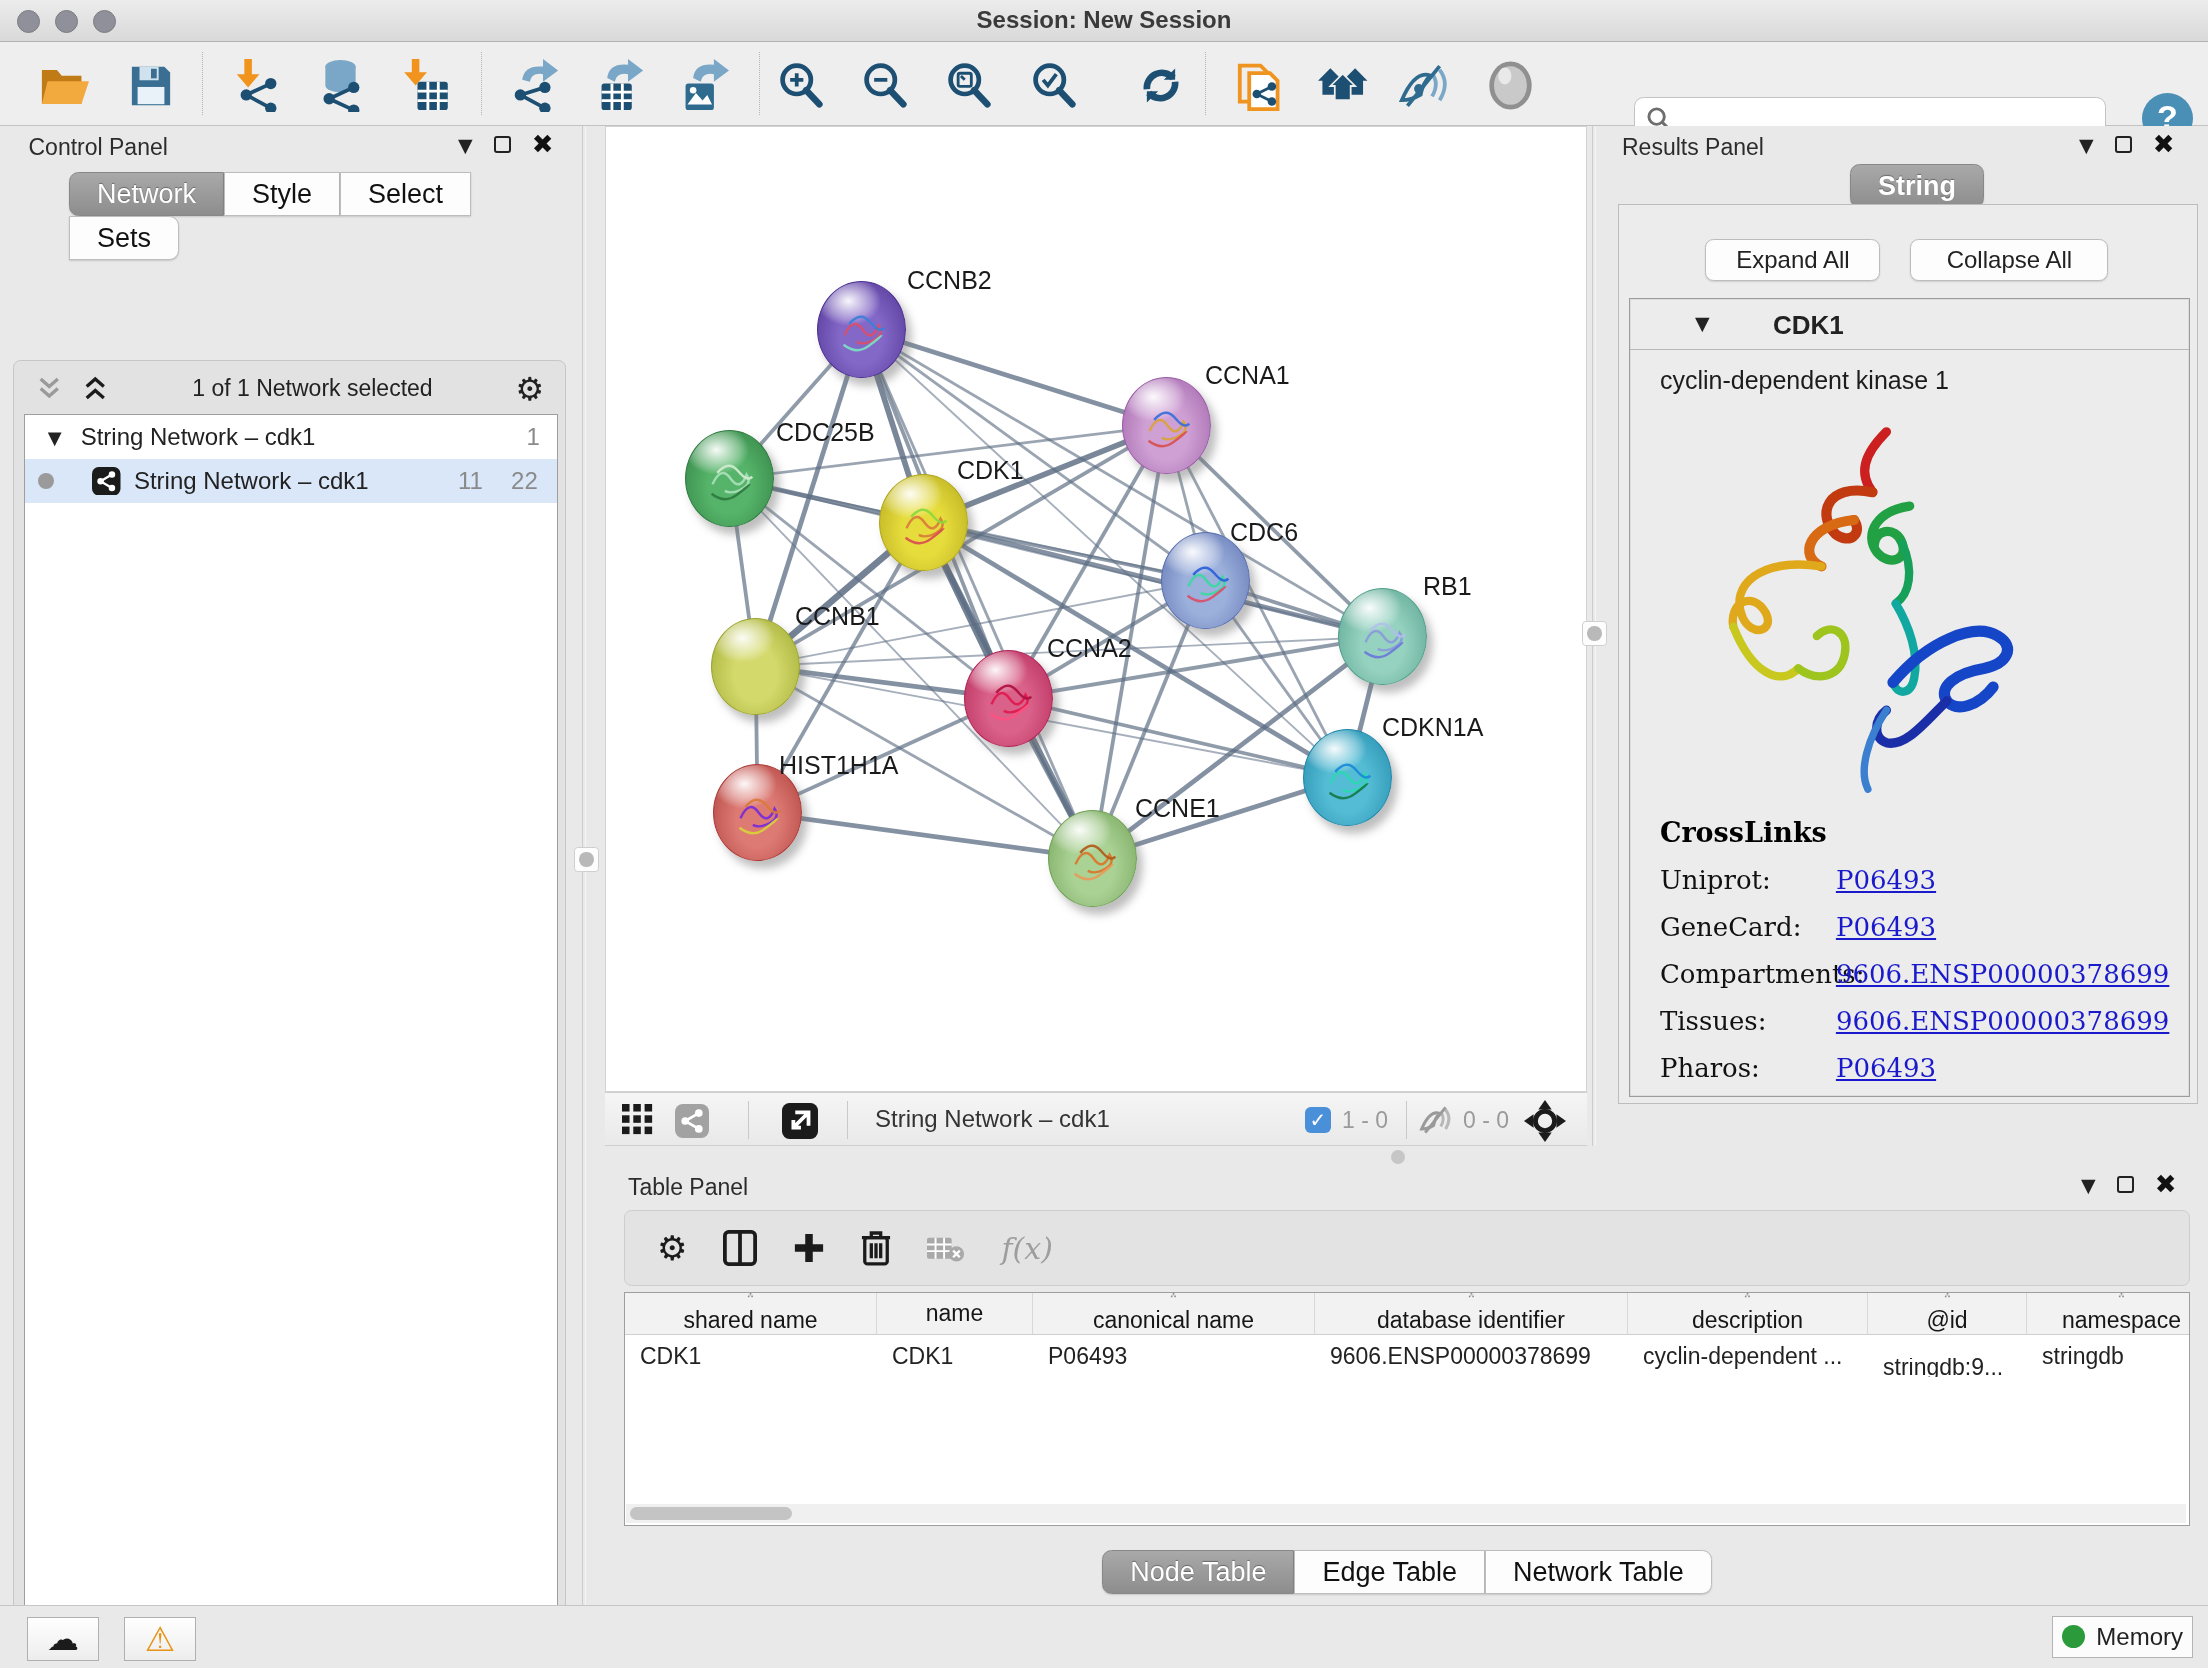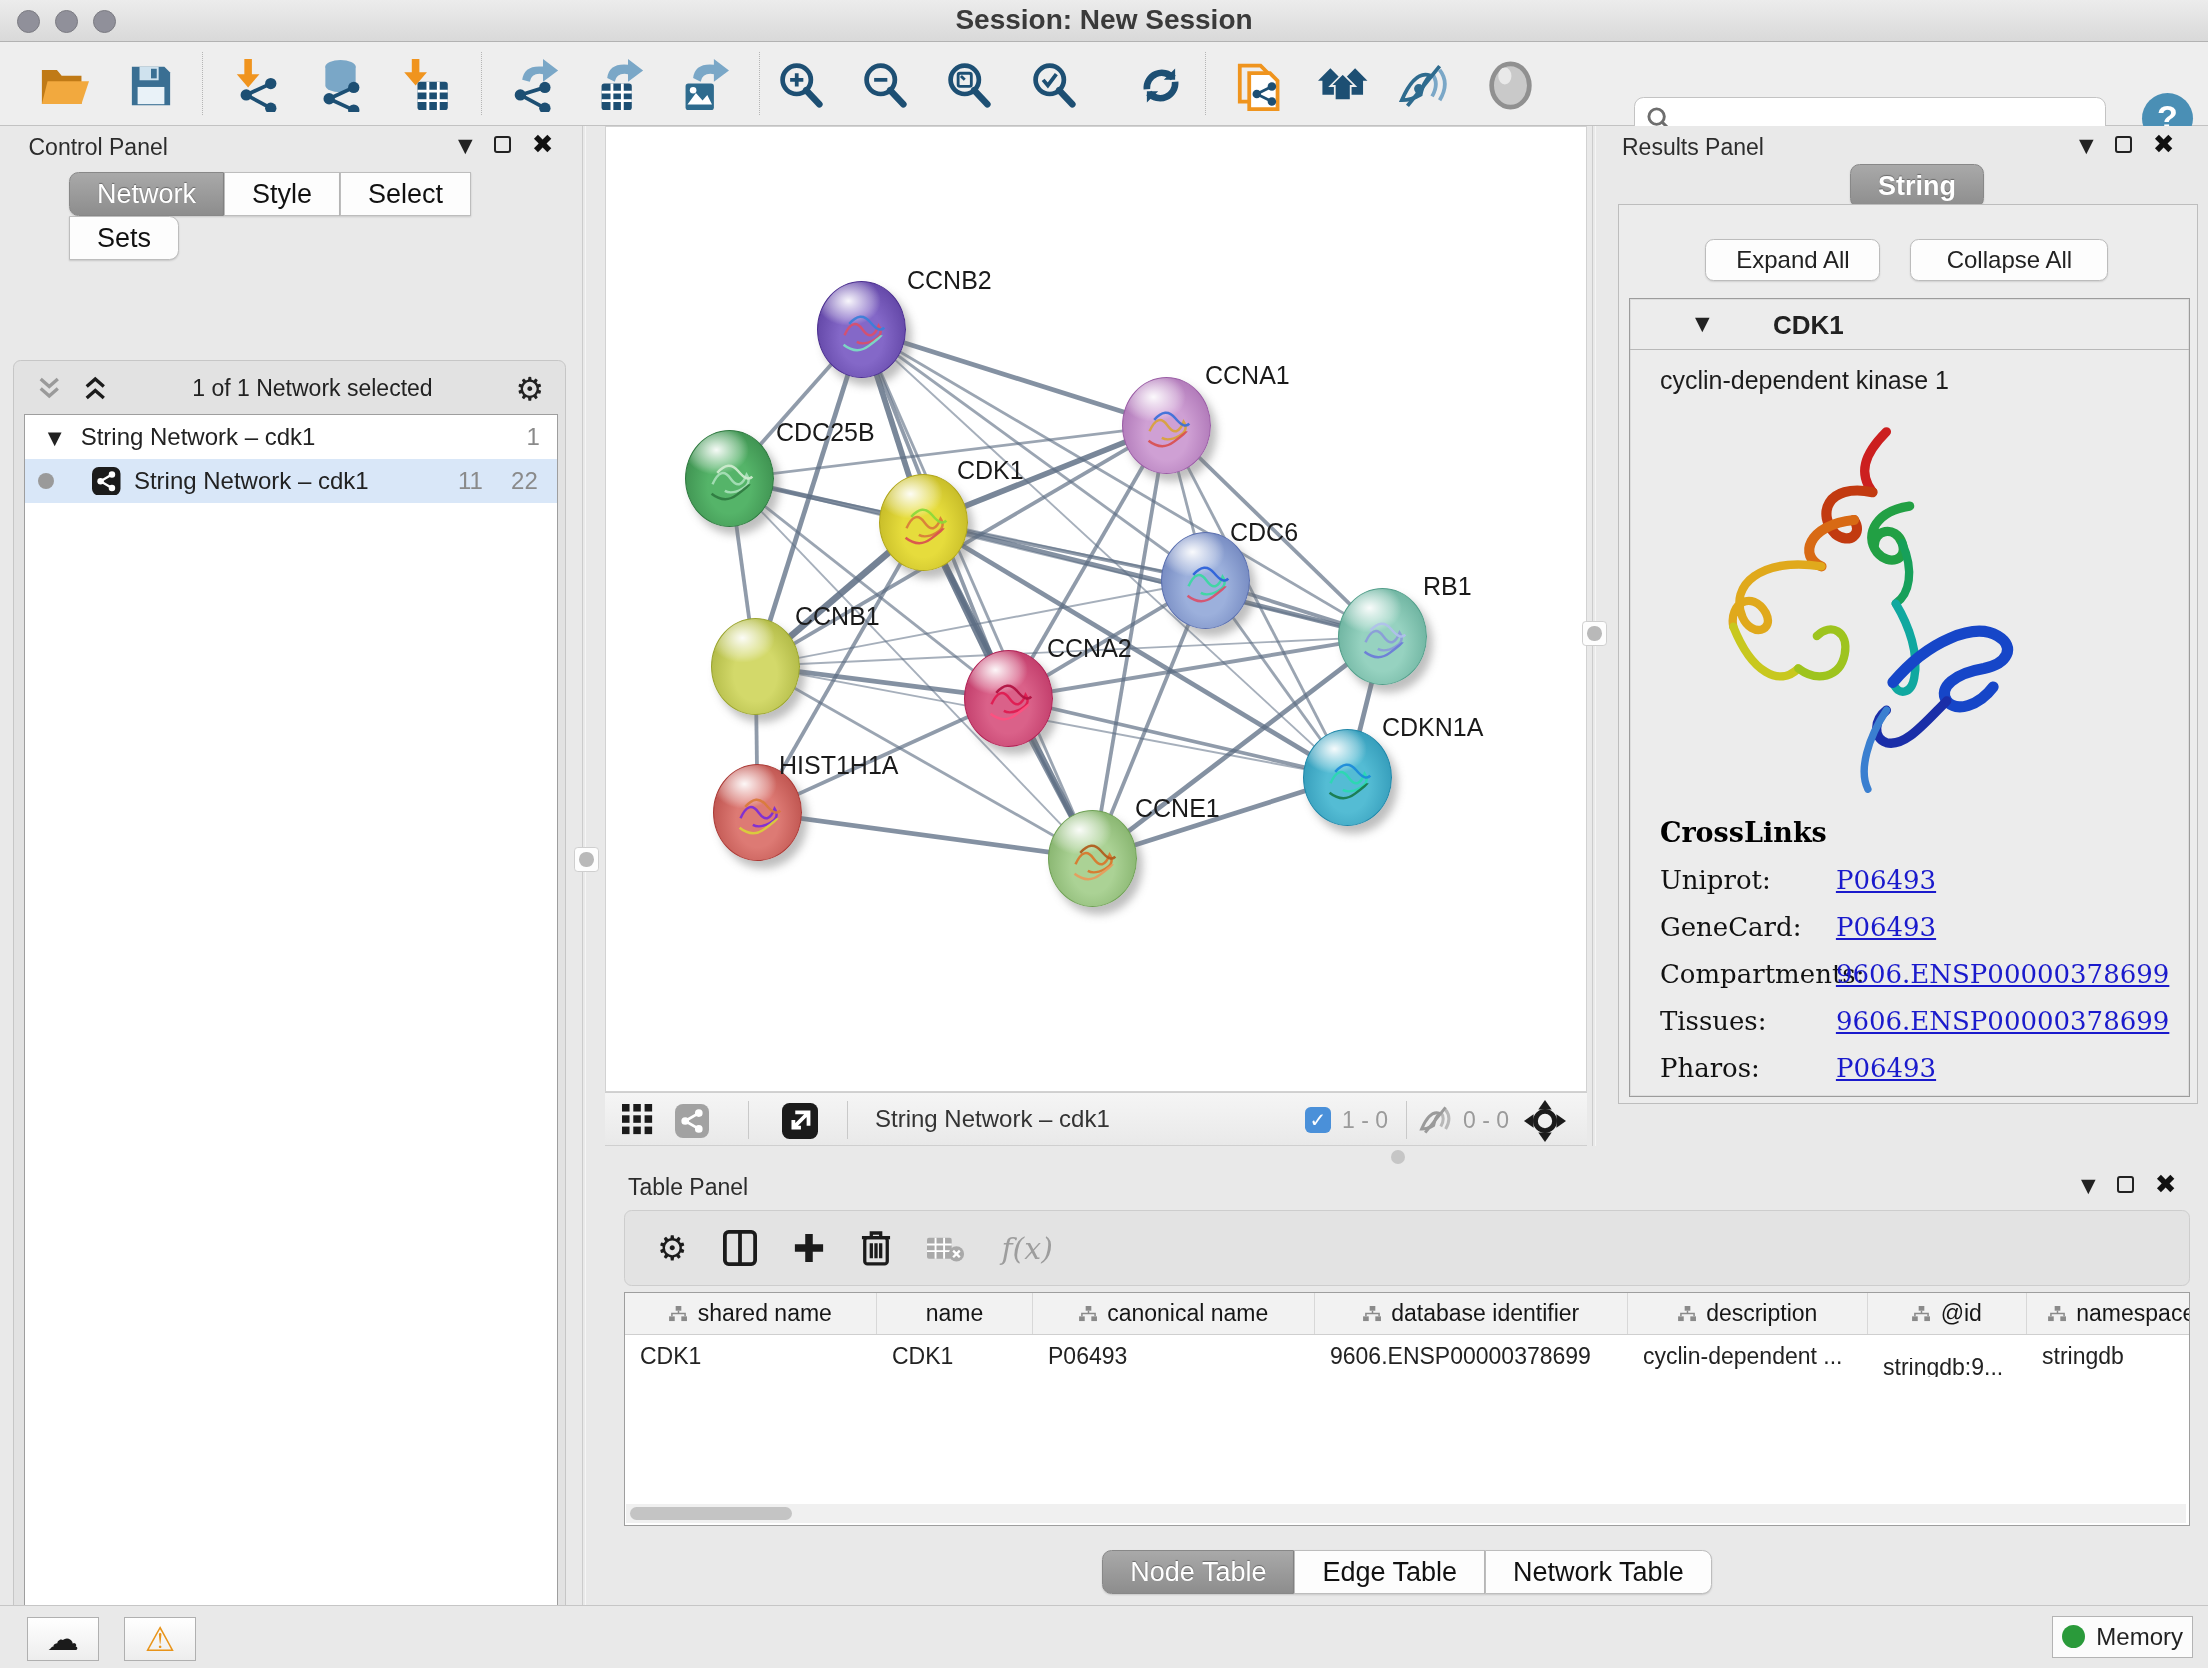--- a/index.html
+++ b/index.html
@@ -5,21 +5,21 @@
   * { margin:0; padding:0; box-sizing:border-box; }
   html,body { width:2208px; height:1668px; }
   body { font-family:"Liberation Sans", sans-serif; background:#e9e9e9; position:relative; overflow:hidden; color:#222; }
   .abs { position:absolute; }
 
   
   #titlebar { position:absolute; left:0; top:0; width:2208px; height:42px;
     background:linear-gradient(#ececec,#d9d9d9); border-bottom:1px solid #b2b2b2; }
   .traffic { position:absolute; top:9.5px; width:23px; height:23px; border-radius:50%;
     background:#90909a; border:1px solid #7b7b82; }
-  #win-title { width:100%; text-align:center; line-height:40px; font-size:28px; color:#3a3a3a; font-weight:bold; }
+  #win-title { width:100%; text-align:center; line-height:40px; font-size:24px; color:#3a3a3a; font-weight:bold; }
 
   
   #toolbar { position:absolute; left:0; top:42px; width:2208px; height:84px;
     background:#eeeeee; border-bottom:1.9px solid #c2c2c2; }
   .tb-icon { position:absolute; top:17px; width:53px; height:53px; display:flex; align-items:center; justify-content:center; }
   .tb-sep { position:absolute; top:9.5px; height:63px; border-left:1.9px dotted #b5b5b5; }
   #search-box { position:absolute; left:1634px; top:55px; width:472px; height:44px; background:#fff;
     border:1.9px solid #c3c3c3; border-radius:9.5px; display:flex; align-items:center; padding-left:11.4px; }
   #search-input { border:none; outline:none; font-size:23px; flex:1; margin-left:9.5px; background:transparent; }
   #help-btn { position:absolute; left:2142px; top:51px; width:51px; height:51px; border-radius:50%;
@@ -92,21 +92,21 @@
 
   
   #hsplit { position:absolute; left:605px; top:1146px; width:1604px; height:22px; background:#e9e9e9; }
   #table-panel { position:absolute; left:605px; top:1168px; width:1604px; height:438px; background:#e9e9e9; }
   #tp-toolbar { position:absolute; left:19px; top:42px; width:1566px; height:76px; background:#e3e3e3;
     border:1px solid #cdcdcd; border-radius:7.6px; display:flex; align-items:center; gap:36px; padding-left:32px; }
   #tp-table { position:absolute; left:19px; top:124px; width:1566px; height:234px; background:#fff;
     border:1px solid #9e9e9e; overflow:hidden; }
   #t-head { display:flex; height:42px; background:#f2f2f2; border-bottom:1px solid #cfcfcf; }
   .th { display:flex; align-items:center; justify-content:center; gap:9.5px; font-size:23px; color:#161616;
-    border-right:1px solid #d8d8d8; flex-shrink:0; }
+    border-right:1px solid #d8d8d8; flex-shrink:0;flex-direction:column; }
   #t-row { display:flex; height:42px; }
   .td { font-size:23px; padding-left:15px; display:flex; align-items:center; flex-shrink:0; white-space:nowrap; overflow:hidden; }
   #t-scroll { position:absolute; left:1px; bottom:1.9px; width:1560px; height:19px; background:#f0f0f0; }
   #t-thumb { position:absolute; left:3.8px; top:2.9px; width:162px; height:13.3px; background:#c4c4c4; border-radius:6.7px; }
   #tp-tabs { position:absolute; left:0; top:382px; width:1604px; text-align:center; }
 
   
   #status-bar { position:absolute; left:0; top:1605px; width:2208px; height:63px; background:#e9e9e9; border-top:1.9px solid #c6c6c6; }
   .sb-btn { position:absolute; top:11.4px; height:44px; background:linear-gradient(#fff,#ededed);
     border:1.9px solid #b0b0b0; display:flex; align-items:center; justify-content:center; }

